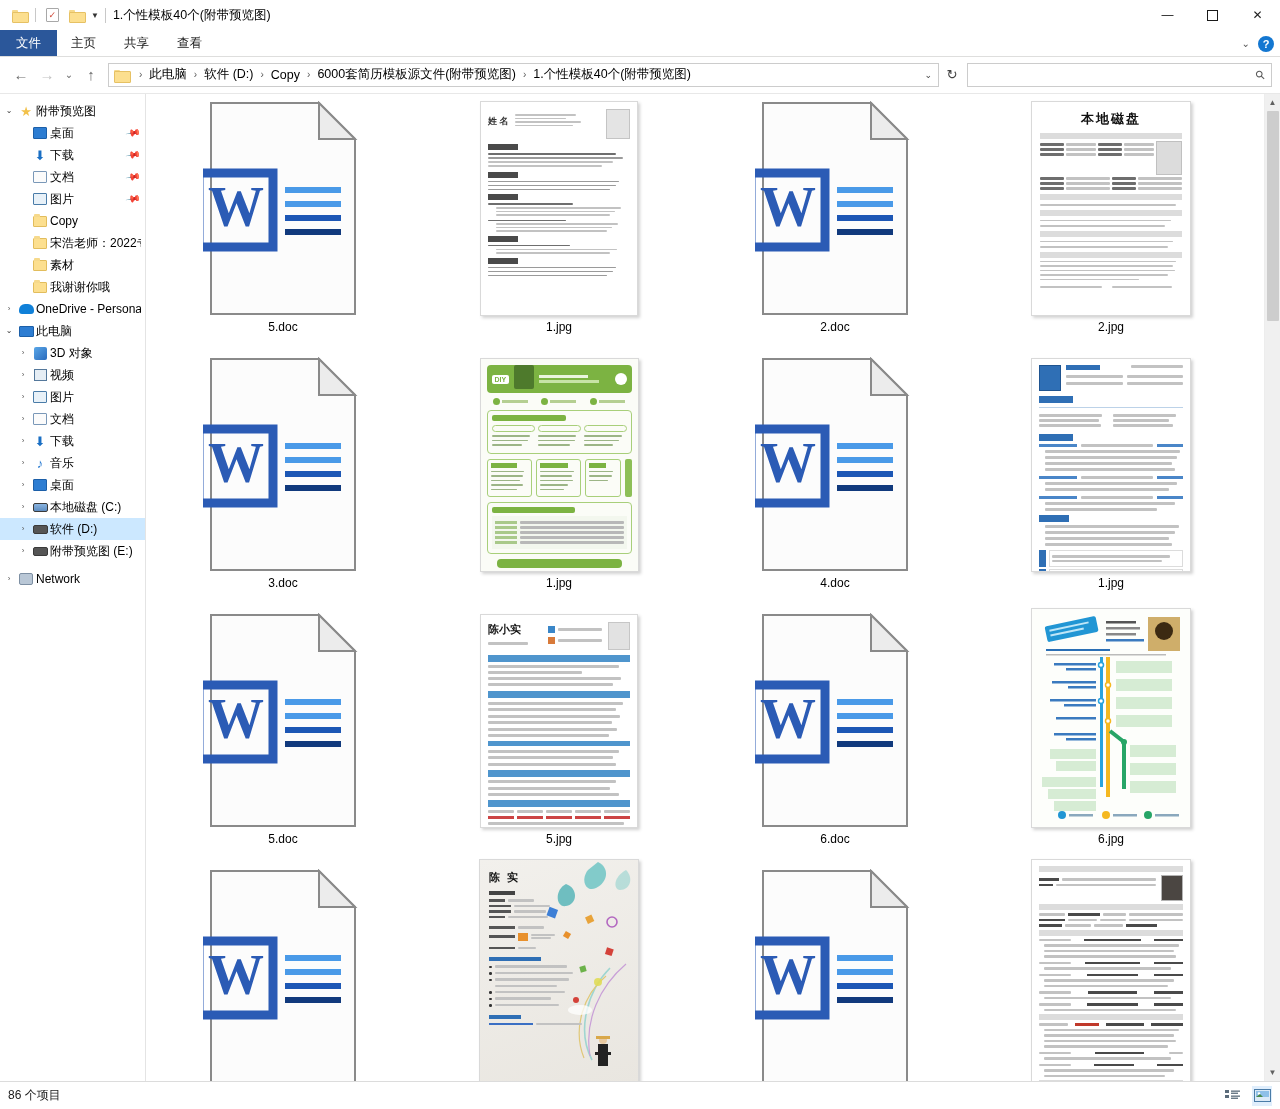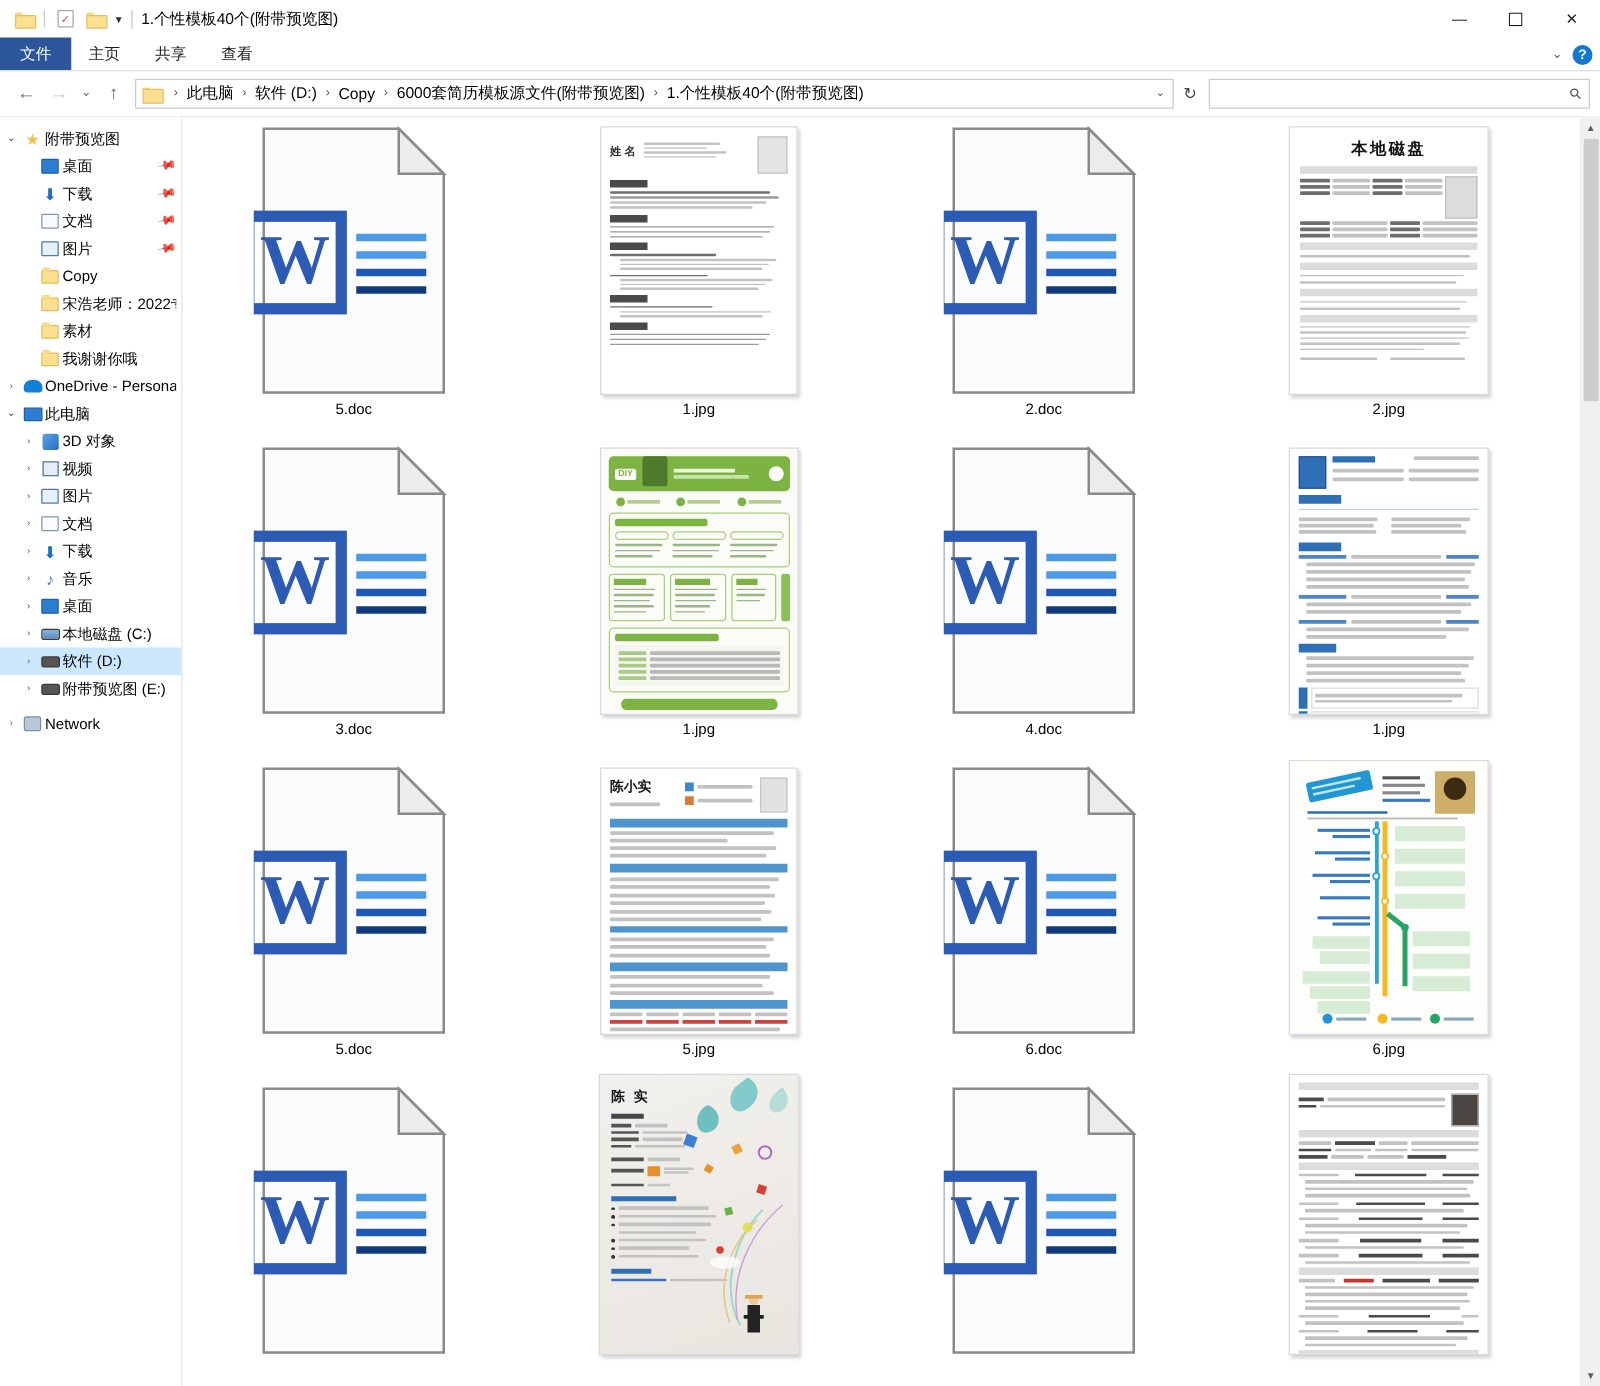--- a/index.html
+++ b/index.html
@@ -1256,14 +1256,37 @@
       <div class="scroll">
         <div class="sb-arrow">▲</div>
         <div class="sb-track">
           <div class="sb-thumb"></div>
         </div>
         <div class="sb-arrow">▼</div>
       </div>
     </div>
   </div>
 
+  <div class="statusbar">
+    <div class="status-text">86 个项目</div>
+    <div class="status-views">
+      <div class="viewbtn">
+        <svg width="15" height="13" viewBox="0 0 15 13">
+          <rect x="0" y="1" width="4" height="3" fill="#5a6b7a"></rect>
+            <rect x="6" y="1.5" width="9" height="1.3" fill="#5a6b7a"></rect>
+            <rect x="6" y="3.6" width="7" height="1.3" fill="#5a6b7a"></rect>
+          <rect x="0" y="6" width="4" height="3" fill="#5a6b7a"></rect>
+            <rect x="6" y="6.5" width="9" height="1.3" fill="#5a6b7a"></rect>
+            <rect x="6" y="8.6" width="7" height="1.3" fill="#5a6b7a"></rect>
+        </svg>
+      </div>
+      <div class="viewbtn active">
+        <svg width="17" height="13" viewBox="0 0 17 13">
+          <rect x="0.5" y="0.5" width="16" height="12" fill="#dceaf7" stroke="#4a7ca8"></rect>
+          <rect x="2" y="2" width="13" height="6" fill="#8fc0e8"></rect>
+          <circle cx="5" cy="4.5" r="1.2" fill="#fff"></circle>
+          <path d="M2 8 L6 5 L9 8 Z" fill="#4a8a4a"></path>
+        </svg>
+      </div>
+    </div>
+  </div>
 
 </div>
 
 </body></html>

